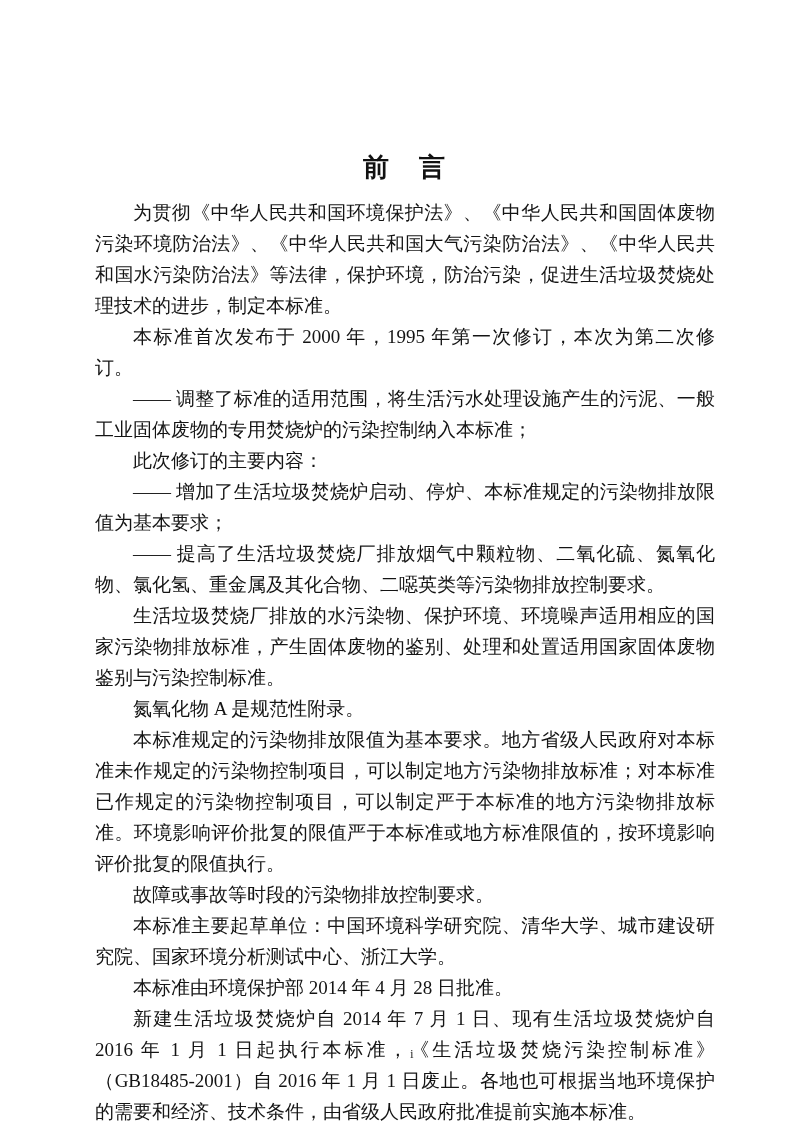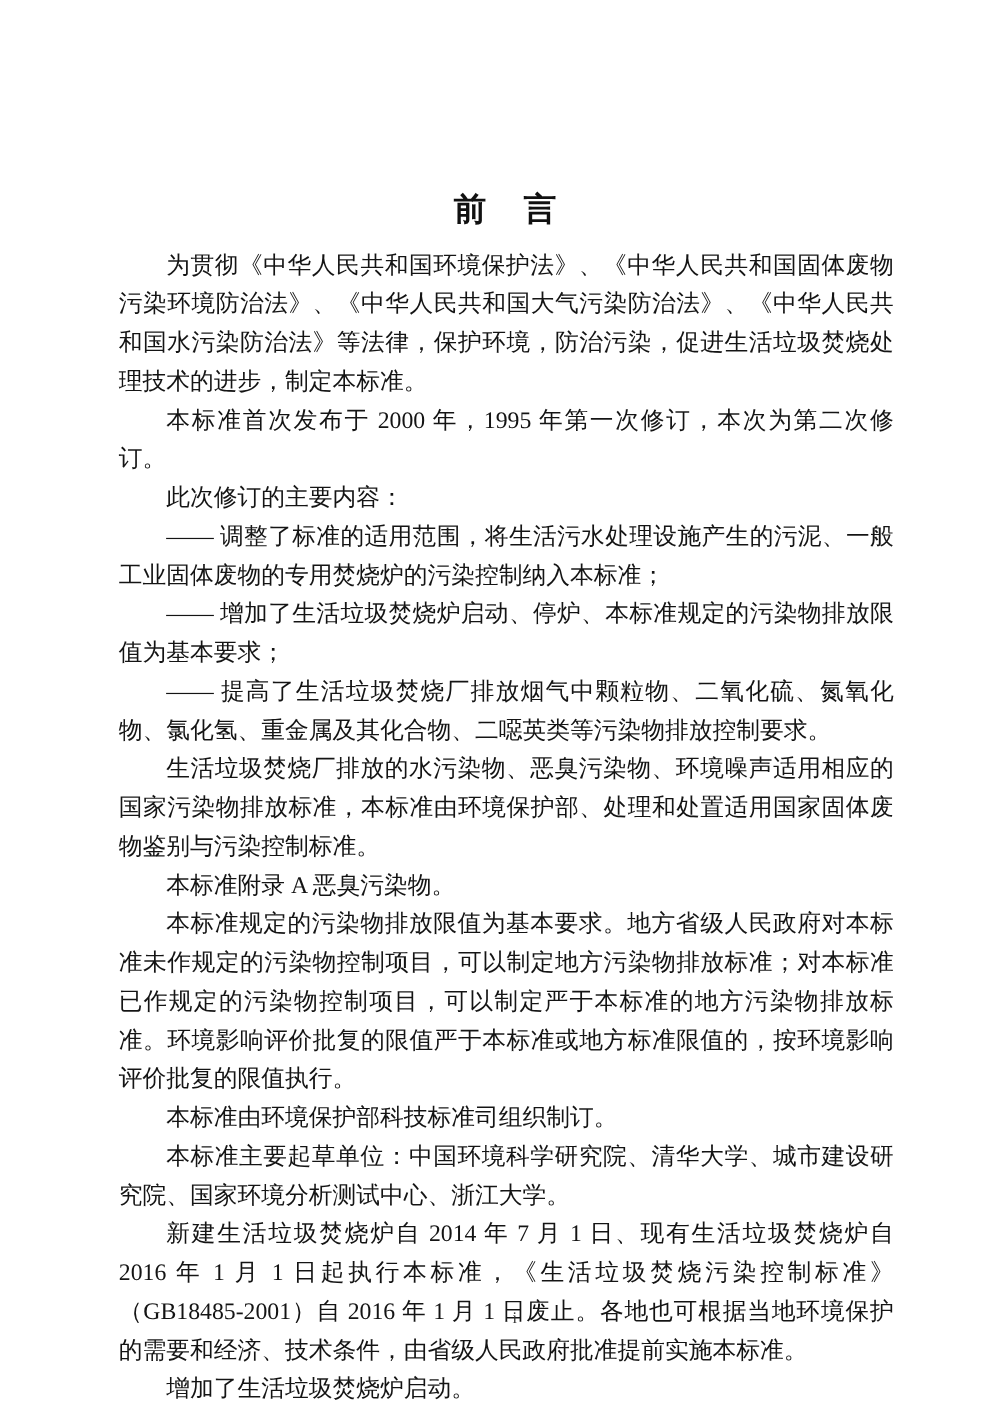--- a/index.html
+++ b/index.html
@@ -46,26 +46,27 @@
   }
 </style>
 </head>
 <body>
 
 <div class="page">
   <div class="content">
     <h1 class="doc-title">前　言</h1>
     <p class="para">为贯彻《中华人民共和国环境保护法》、《中华人民共和国固体废物污染环境防治法》、《中华人民共和国大气污染防治法》、《中华人民共和国水污染防治法》等法律，保护环境，防治污染，促进生活垃圾焚烧处理技术的进步，制定本标准。</p>
     <p class="para">本标准首次发布于 2000 年，1995 年第一次修订，本次为第二次修订。</p>
+    <p class="para">—— 调整了标准的适用范围，将生活污水处理设施产生的污泥、一般工业固体废物的专用焚烧炉的污染控制纳入本标准；</p>
     <p class="para">此次修订的主要内容：</p>
-    <p class="para">—— 调整了标准的适用范围，将生活污水处理设施产生的污泥、一般工业固体废物的专用焚烧炉的污染控制纳入本标准；</p>
     <p class="para">—— 增加了生活垃圾焚烧炉启动、停炉、本标准规定的污染物排放限值为基本要求；</p>
     <p class="para">—— 提高了生活垃圾焚烧厂排放烟气中颗粒物、二氧化硫、氮氧化物、氯化氢、重金属及其化合物、二噁英类等污染物排放控制要求。</p>
-    <p class="para">生活垃圾焚烧厂排放的水污染物、恶臭污染物、环境噪声适用相应的国家污染物排放标准，本标准由环境保护部、处理和处置适用国家固体废物鉴别与污染控制标准。</p>
-    <p class="para">本标准附录 A 恶臭污染物。</p>
+    <p class="para">生活垃圾焚烧厂排放的水污染物、保护环境、环境噪声适用相应的国家污染物排放标准，产生固体废物的鉴别、处理和处置适用国家固体废物鉴别与污染控制标准。</p>
+    <p class="para">氮氧化物 A 是规范性附录。</p>
     <p class="para">本标准规定的污染物排放限值为基本要求。地方省级人民政府对本标准未作规定的污染物控制项目，可以制定地方污染物排放标准；对本标准已作规定的污染物控制项目，可以制定严于本标准的地方污染物排放标准。环境影响评价批复的限值严于本标准或地方标准限值的，按环境影响评价批复的限值执行。</p>
-    <p class="para">本标准由环境保护部科技标准司组织制订。</p>
+    <p class="para">故障或事故等时段的污染物排放控制要求。</p>
     <p class="para">本标准主要起草单位：中国环境科学研究院、清华大学、城市建设研究院、国家环境分析测试中心、浙江大学。</p>
+    <p class="para">本标准由环境保护部 2014 年 4 月 28 日批准。</p>
     <p class="para">新建生活垃圾焚烧炉自 2014 年 7 月 1 日、现有生活垃圾焚烧炉自 2016 年 1 月 1 日起执行本标准，《生活垃圾焚烧污染控制标准》（GB18485-2001）自 2016 年 1 月 1 日废止。各地也可根据当地环境保护的需要和经济、技术条件，由省级人民政府批准提前实施本标准。</p>
     <p class="para">增加了生活垃圾焚烧炉启动。</p>
   </div>
   <div class="page-number">i</div>
 </div>
 
 </body></html>

